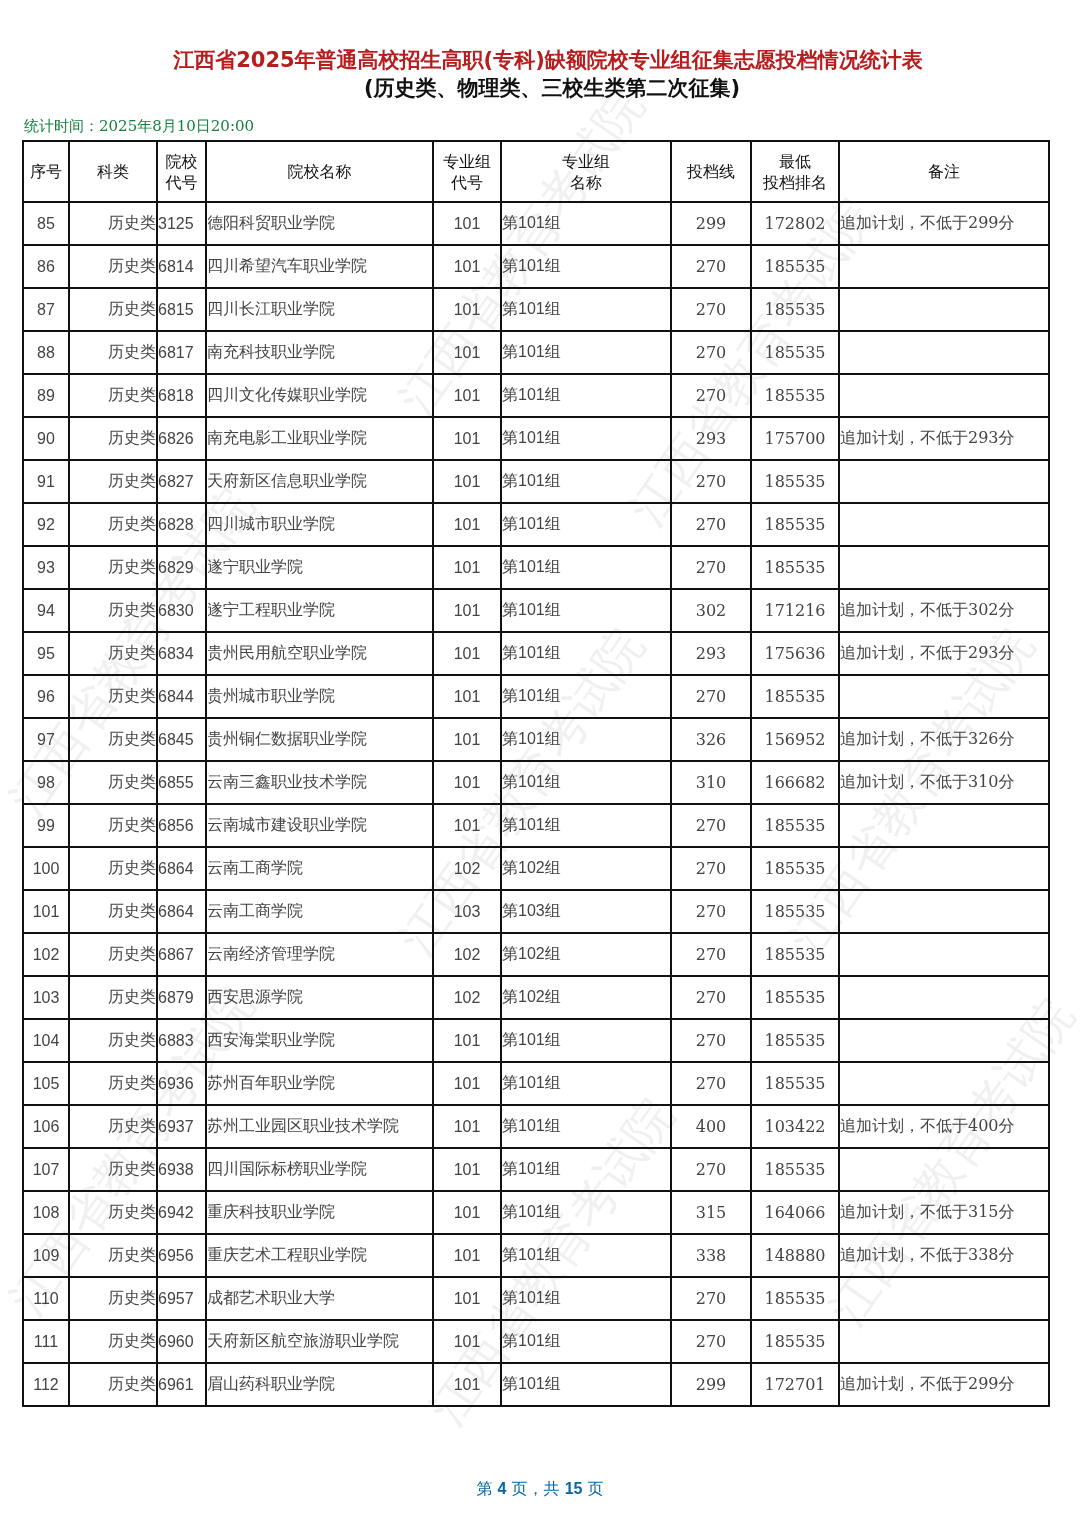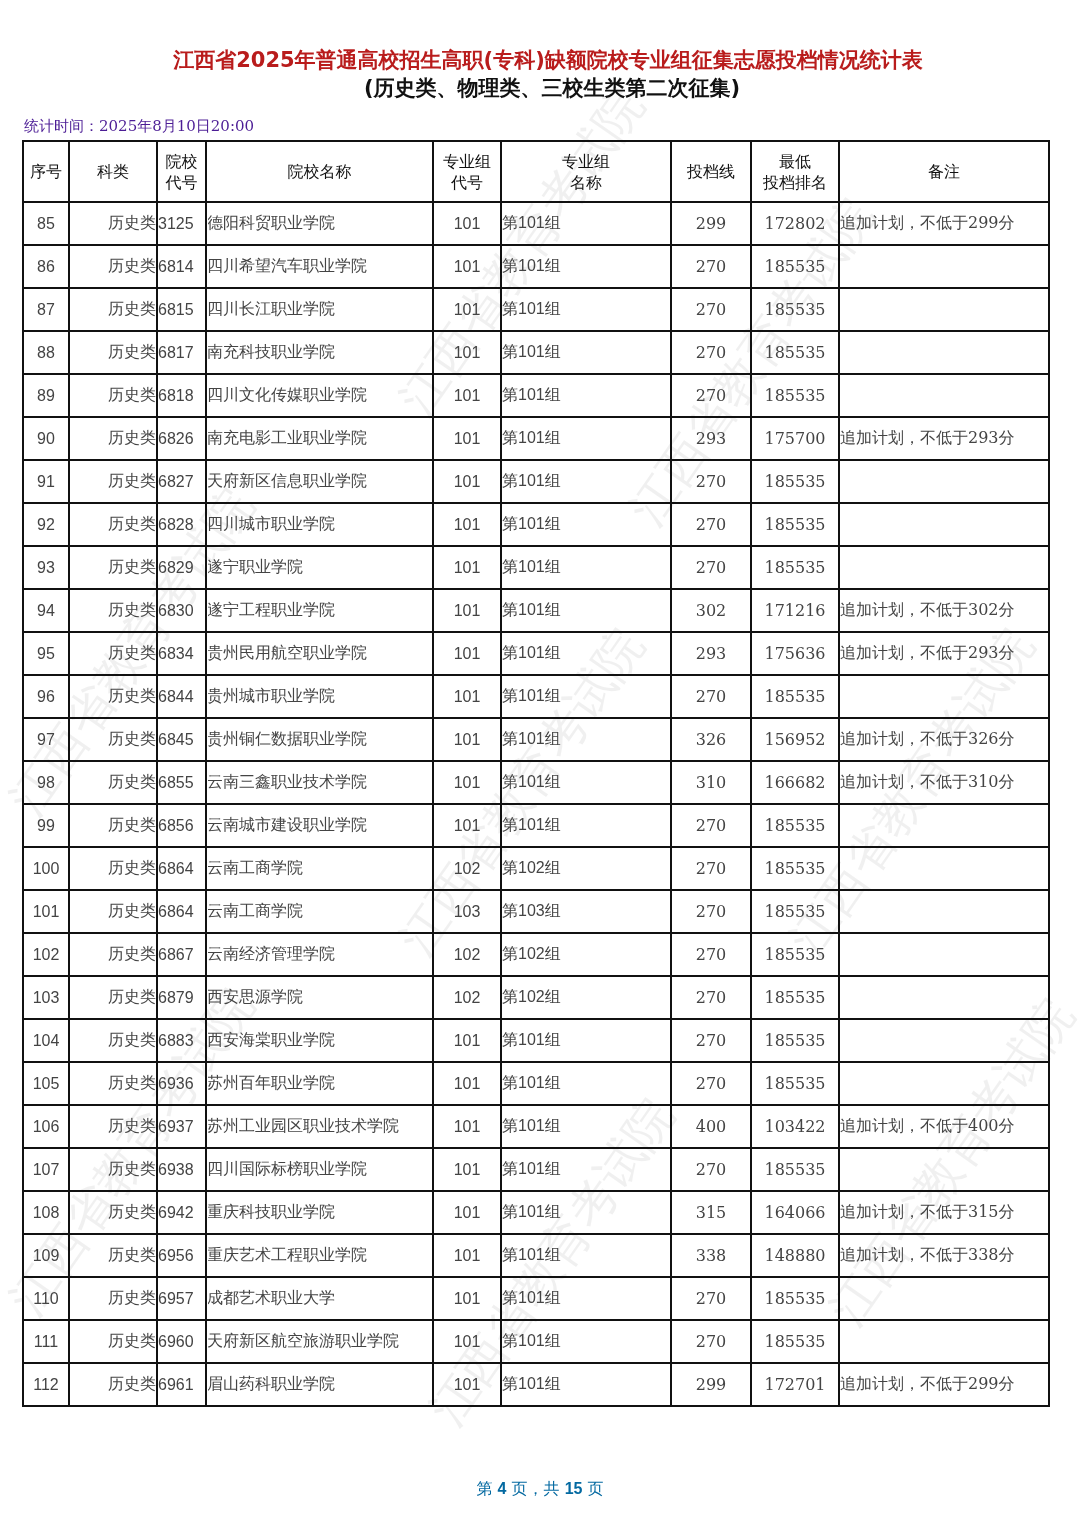--- a/index.html
+++ b/index.html
@@ -11,21 +11,21 @@
     position: absolute; left: 0; top: 46px; width: 1000px; text-align: center;
     font-family: "DejaVu Sans", "Liberation Sans", sans-serif;
     font-size: 21px; line-height: 28px; color: #b91c1c; font-weight: bold; margin-left: 48px;
   }
   .subtitle {
     position: absolute; left: 12px; top: 74px; width: 1080px; text-align: center;
     font-family: "DejaVu Sans", "Liberation Sans", sans-serif;
     font-size: 21px; line-height: 28px; color: #111; font-weight: bold;
   }
   .stat-time {
-    position: absolute; left: 24px; top: 117px; font-size: 15px; color: #4c1d95; text-align: center;
+    position: absolute; left: 24px; top: 117px; font-size: 15px; color: #15803d; text-align: center;
   }
   table.grid {
     position: absolute; left: 22px; top: 140px; width: 1026px;
     border-collapse: collapse; table-layout: fixed;
   }
   table.grid th, table.grid td {
     border: 2px solid #111; padding: 0; overflow: hidden; white-space: nowrap;
   }
   table.grid th {
     height: 59px; font-family: "DejaVu Sans", "Liberation Sans", sans-serif;

